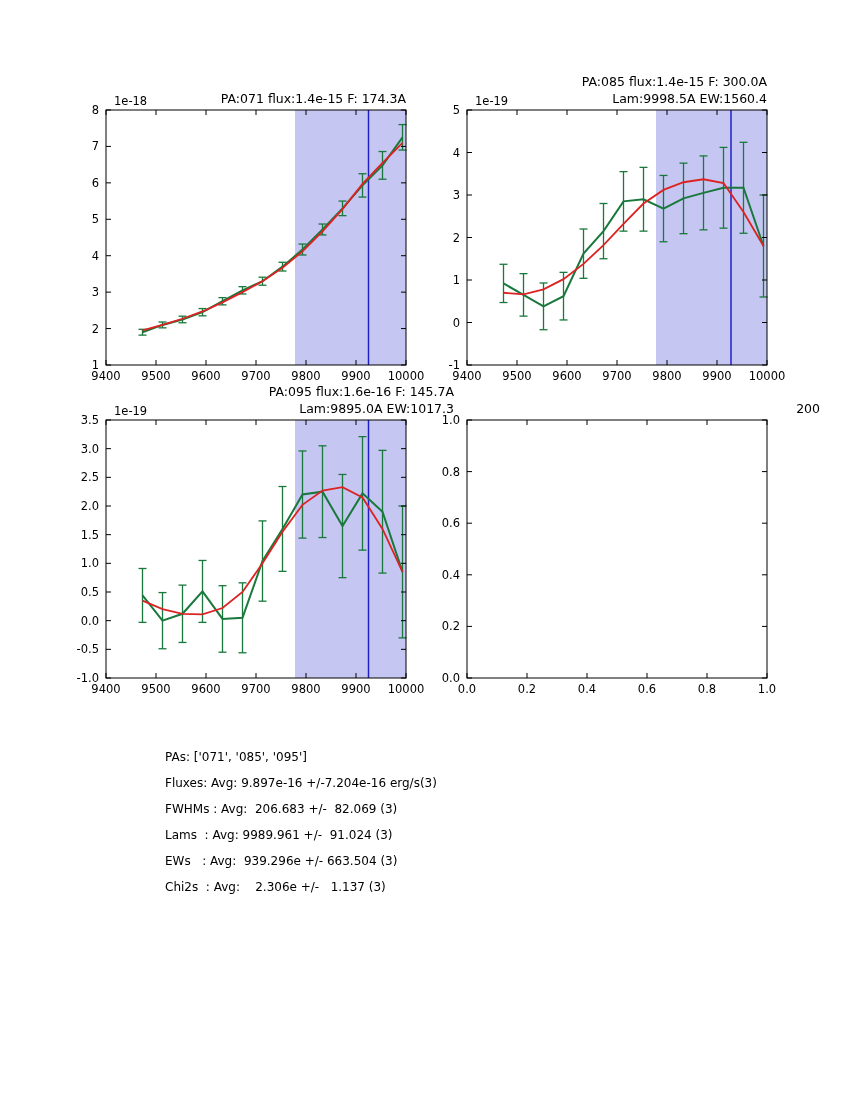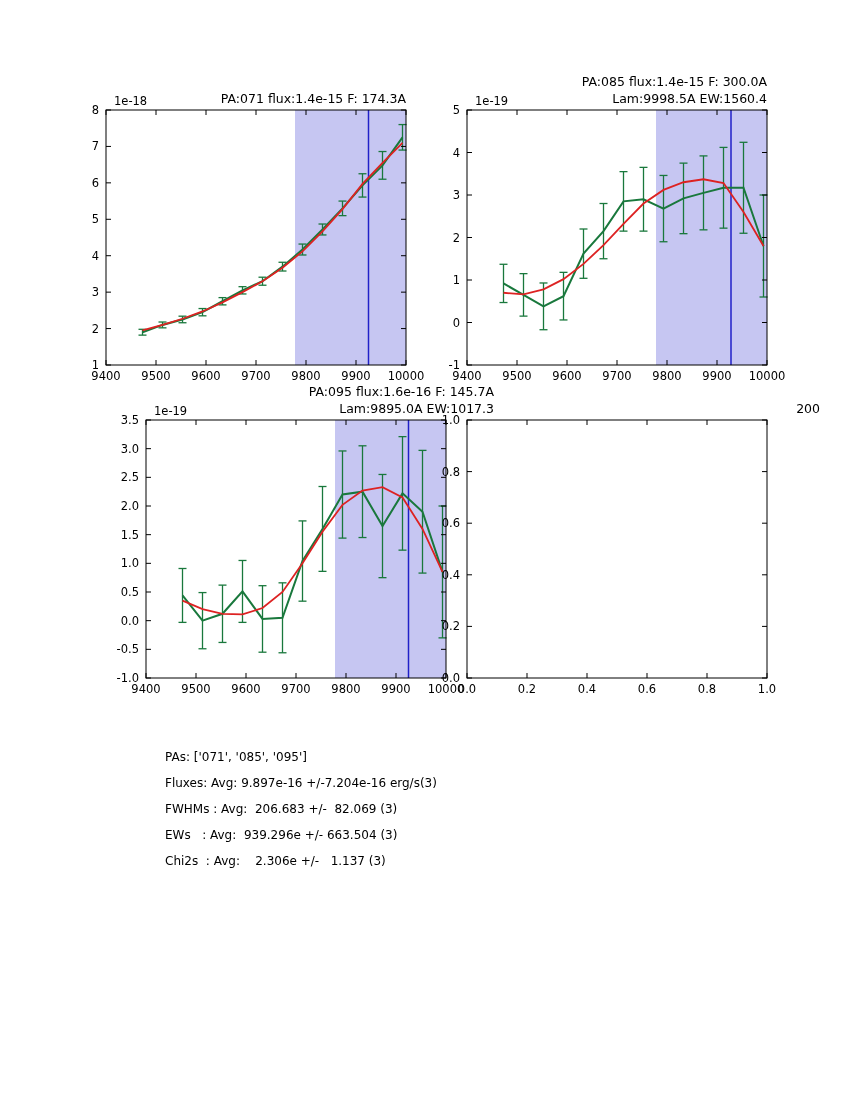--- a/index.html
+++ b/index.html
@@ -4,21 +4,21 @@
 <style>
   html,body { margin:0; padding:0; }
   body {
     width:850px; height:1100px; background:#ffffff;
     font-family:"DejaVu Sans", sans-serif; color:#000;
   }
   #figure { position:relative; width:850px; height:1100px; overflow:hidden; }
   .plot { position:absolute; }
   .plot-0 { left:106px; top:110px; width:300px; height:255px; }
   .plot-1 { left:467px; top:110px; width:300px; height:248px; }
-  .plot-2 { left:106px; top:420px; width:348px; height:258px;margin-left:40px; }
+  .plot-2 { left:106px; top:420px; width:348px; height:258px; }
   .plot-3 { left:467px; top:420px; width:353px; height:258px; }
   .plot svg { position:absolute; left:-60px; top:-18px; overflow:visible; }
   .title {
     position:absolute; bottom:100%; left:0; width:100%; margin-bottom:3px;
     text-align:right; font-size:12.5px; line-height:17px; white-space:nowrap;
   }
   .title span { display:block; }
   .offset-label {
     position:absolute; bottom:100%; left:8px; margin-bottom:2px;
     font-size:11.5px; line-height:13px;
@@ -384,17 +384,18 @@
         <line x1="60" y1="18" x2="65" y2="18" stroke="#000000"></line>
         <line x1="360" y1="18" x2="355" y2="18" stroke="#000000"></line>
         <text x="53" y="22" text-anchor="end">1.0</text>
       </svg>
   </div>
 
   <div class="summary">
     <div class="sline">PAs: ['071', '085', '095']</div>
     <div class="sline">Fluxes: Avg: 9.897e-16 +/-7.204e-16 erg/s(3)</div>
     <div class="sline">FWHMs : Avg:  206.683 +/-  82.069 (3)</div>
+    <div class="sline">Lams  : Avg: 9989.961 +/-  91.024 (3)</div>
     <div class="sline">EWs   : Avg:  939.296e +/- 663.504 (3)</div>
     <div class="sline">Chi2s  : Avg:    2.306e +/-   1.137 (3)</div>
   </div>
 
 </div>
 
 </body></html>

